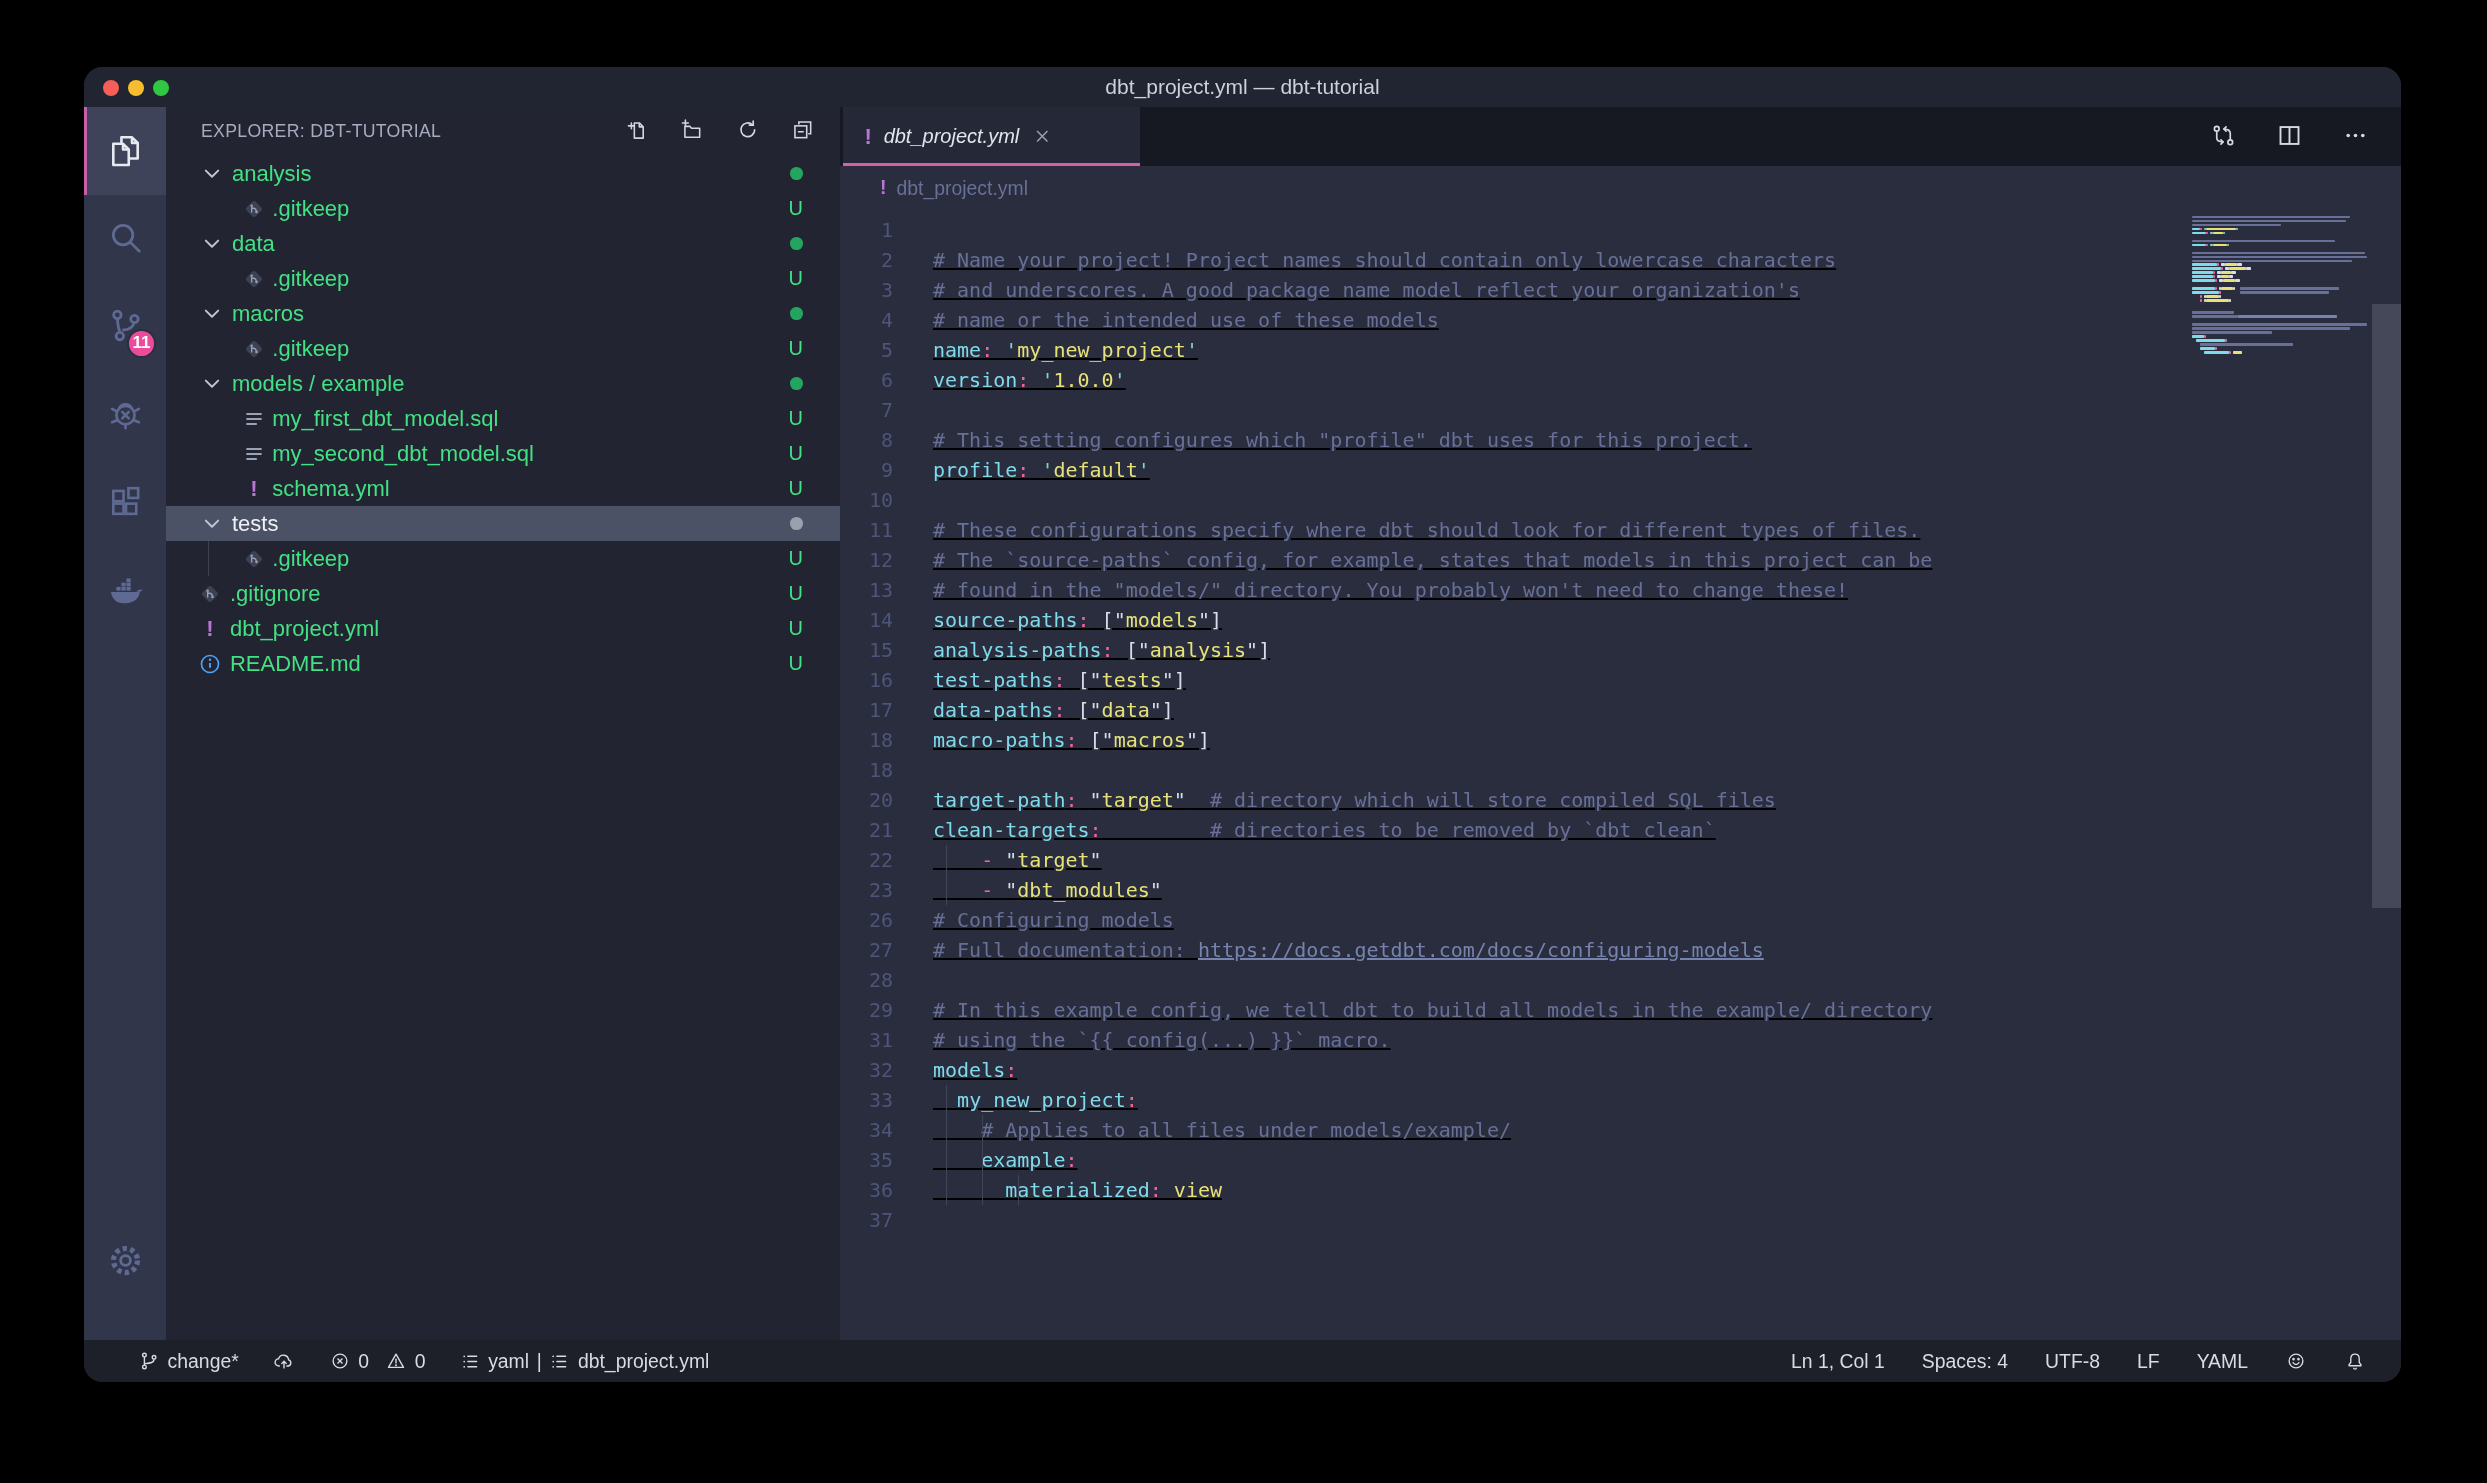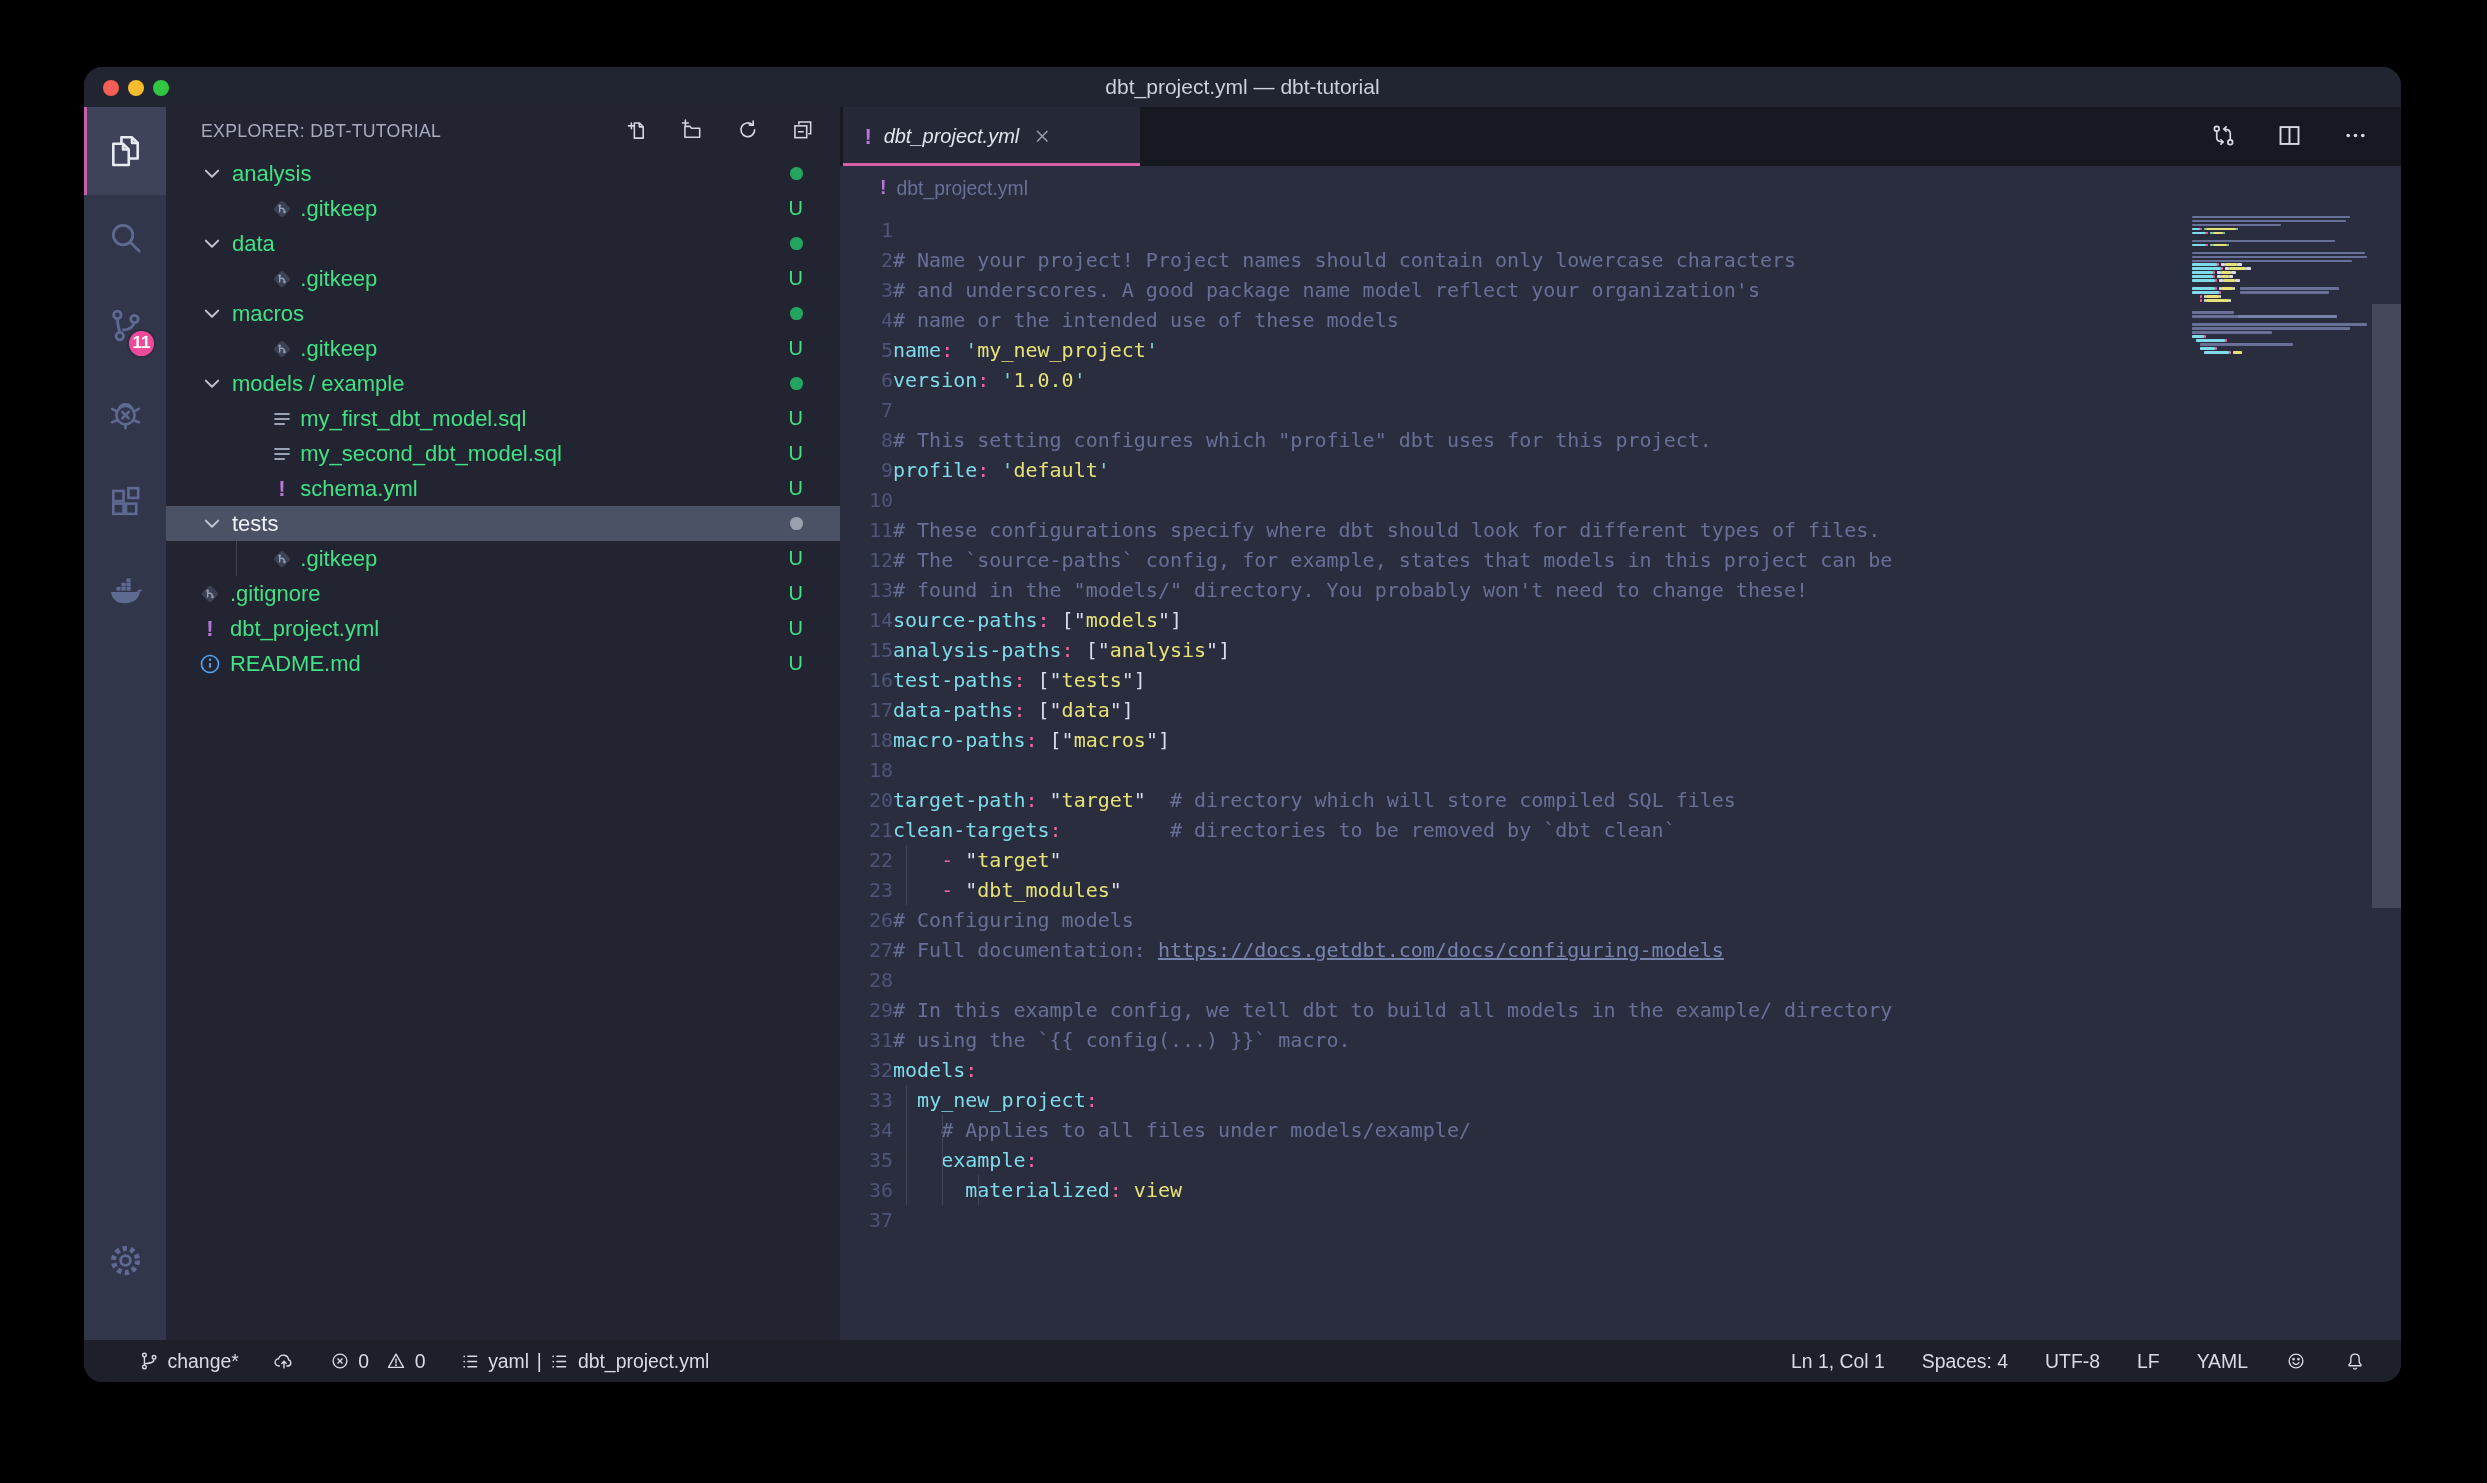--- a/index.html
+++ b/index.html
@@ -30,21 +30,21 @@
   .ab-gear{margin-bottom:34px;}
   
   .sidebar{width:674px;background:#222431;flex:none;display:flex;flex-direction:column;min-height:0;}
   .sb-header{height:49px;display:flex;align-items:center;padding:0 25px 0 35px;flex:none;}
   .sb-title{color:#a6abbf;font-size:17.7px;letter-spacing:0.3px;}
   .sb-actions{margin-left:auto;display:flex;gap:32px;color:#d3d7e2;}
   .sb-actions svg{width:23.6px;height:23.6px;}
   .tree{flex:1;overflow:hidden;}
   .trow{height:35px;display:flex;align-items:center;color:#42e183;font-size:22px;cursor:pointer;position:relative;}
   .trow.folder{padding-left:34px;}
-  .trow.child{padding-left:76px;margin-left:28px;}
+  .trow.child{padding-left:76px;}
   .trow.root{padding-left:32px;}
   .trow.selected{background:#4b5265;color:#eef0f6;}
   .trow.hasguide::before{content:"";position:absolute;left:42px;top:0;bottom:0;width:0.8px;background:#3c4154;}
   .ticon{width:23.6px;height:23.6px;display:inline-flex;align-items:center;justify-content:center;
          margin-right:8.4px;flex:none;color:#c2c6d2;}
   .ticon svg{width:22px;height:22px;}
   .trow.child .ticon{margin-right:6.7px;}
   .tlabel{white-space:nowrap;overflow:hidden;text-overflow:ellipsis;}
   .tright{margin-left:auto;padding-right:37px;display:flex;align-items:center;}
   .ubadge{color:#42e183;font-size:20px;}
@@ -62,21 +62,21 @@
   .tab-close{color:#9aa0b4;display:flex;align-items:center;}
   .tab-close svg{width:18.5px;height:18.5px;}
   .tab-actions{margin-left:auto;display:flex;align-items:center;gap:39px;padding-right:32px;color:#d5d9e4;}
   .tab-actions svg{width:27px;height:27px;}
   .breadcrumb{height:44px;display:flex;align-items:center;padding-left:40px;gap:10px;
               color:#697098;font-size:19.4px;flex:none;}
   .code{flex:1;position:relative;font-family:"DejaVu Sans Mono",monospace;font-size:20px;overflow:hidden;}
   .codelines{position:absolute;top:5px;left:0;right:219px;}
   .cline{display:flex;height:30px;line-height:30px;white-space:pre;}
   .lnum{width:53px;text-align:right;color:#4e5579;flex:none;}
-  .ltext{position:relative;}
+  .ltext{margin-left:40px;position:relative;text-decoration:underline;}
   .iguide{position:absolute;top:0;bottom:0;width:0.8px;background:#3f4457;}
   .tc-c{color:#697098}.tc-k{color:#7fdbea}.tc-p{color:#f2639f}.tc-y{color:#e7e277}
   .tc-w{color:#d9dde9}.tc-t{color:#7fd6c6}.tc-d{color:#cdd3e3}
   .tc-u{color:#7583ad;text-decoration:underline;}
   .minimap{position:absolute;top:1.7px;right:29.5px;width:180px;}
   .mm-line{height:2.4px;margin-bottom:1.6px;white-space:nowrap;font-size:0;}
   .mm-seg{display:inline-block;height:2.4px;border-radius:0.8px;vertical-align:top;}
   .vscroll{position:absolute;top:94px;right:0;width:29px;height:604px;background:#4a4e5d;opacity:.85;}
   
   .statusbar{height:42px;background:#1d2029;display:flex;align-items:center;

